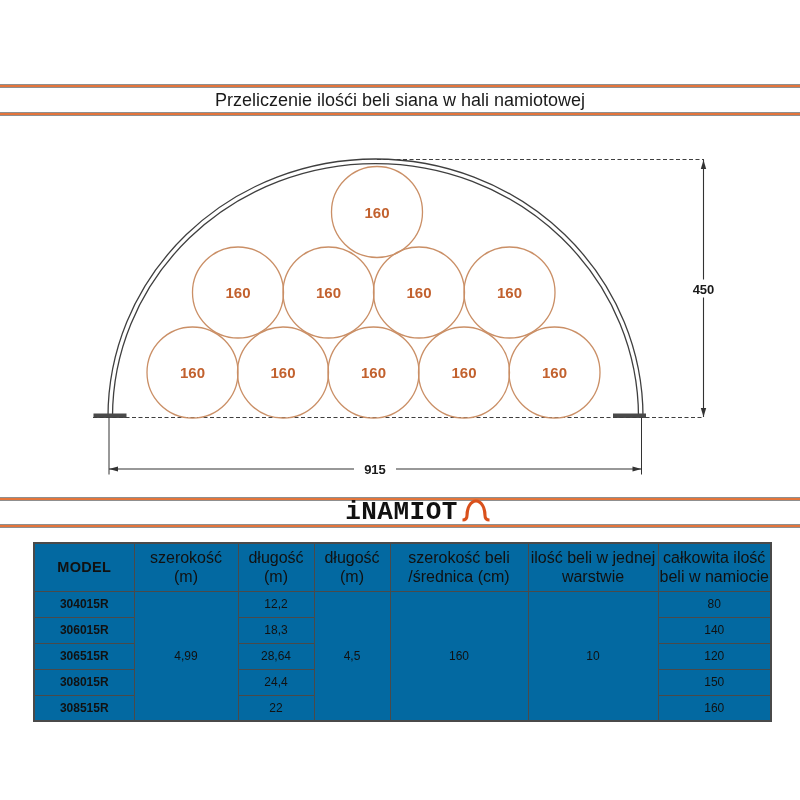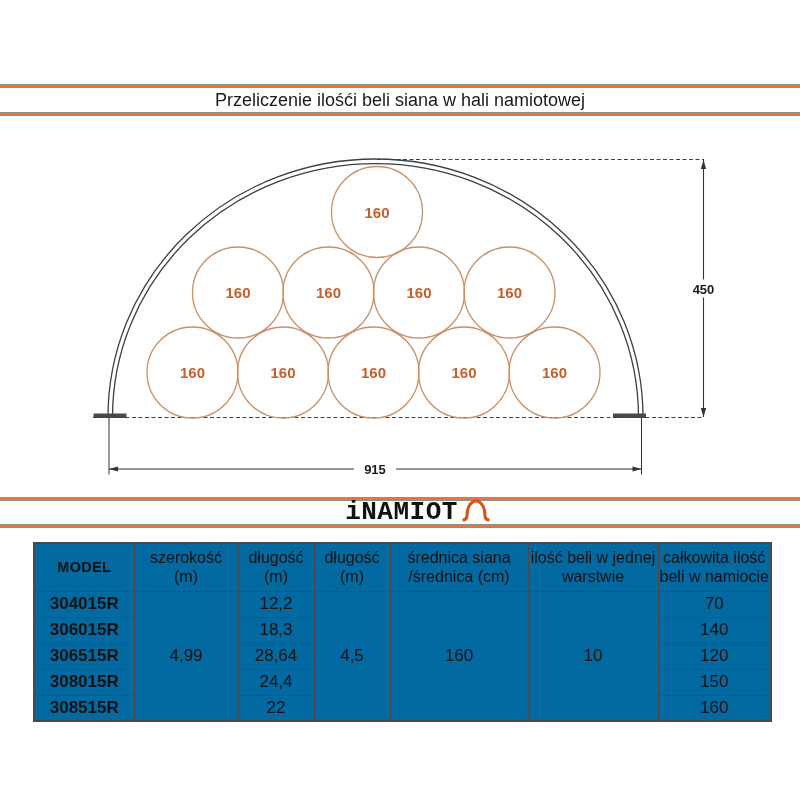--- a/index.html
+++ b/index.html
@@ -48,21 +48,21 @@
   }
   table.spec td, table.spec th {
     border: 1.6px solid #4a4a4a;
     text-align: center;
     vertical-align: middle;
     padding: 0;
     color: #111;
   }
   table.spec th { height: 48px; font-weight: normal; font-size: 16px; }
   table.spec th.model-h { font-weight: bold; font-size: 14.5px; letter-spacing: 0.3px; }
-  table.spec td { height: 26px; font-size: 17px; margin-left: 12px; }
+  table.spec td { height: 26px; font-size: 12px; margin-left: 12px; }
   table.spec td.model { font-weight: bold; }
   .hdr-line { line-height: 19px; }
 </style>
 </head>
 <body>
 
 <div class="page">
 
   <div class="title-bar">
     <div class="ridge"></div>
@@ -169,42 +169,42 @@
           </th>
           <th>
             <div class="hdr-line">długość</div>
             <div class="hdr-line">(m)</div>
           </th>
           <th>
             <div class="hdr-line">długość</div>
             <div class="hdr-line">(m)</div>
           </th>
           <th>
-            <div class="hdr-line">średnica siana</div>
+            <div class="hdr-line">szerokość beli</div>
             <div class="hdr-line">/średnica (cm)</div>
           </th>
           <th>
             <div class="hdr-line">ilość beli w jednej</div>
             <div class="hdr-line">warstwie</div>
           </th>
           <th>
             <div class="hdr-line">całkowita ilość</div>
             <div class="hdr-line">beli w namiocie</div>
           </th>
         </tr>
       </thead>
       <tbody>
         <tr>
           <td class="model">304015R</td>
           <td rowspan="5">4,99</td>
           <td>12,2</td>
           <td rowspan="5">4,5</td>
           <td rowspan="5">160</td>
           <td rowspan="5">10</td>
-          <td>70</td>
+          <td>80</td>
         </tr>
         <tr>
           <td class="model">306015R</td>
           <td>18,3</td>
           <td>140</td>
         </tr>
         <tr>
           <td class="model">306515R</td>
           <td>28,64</td>
           <td>120</td>

